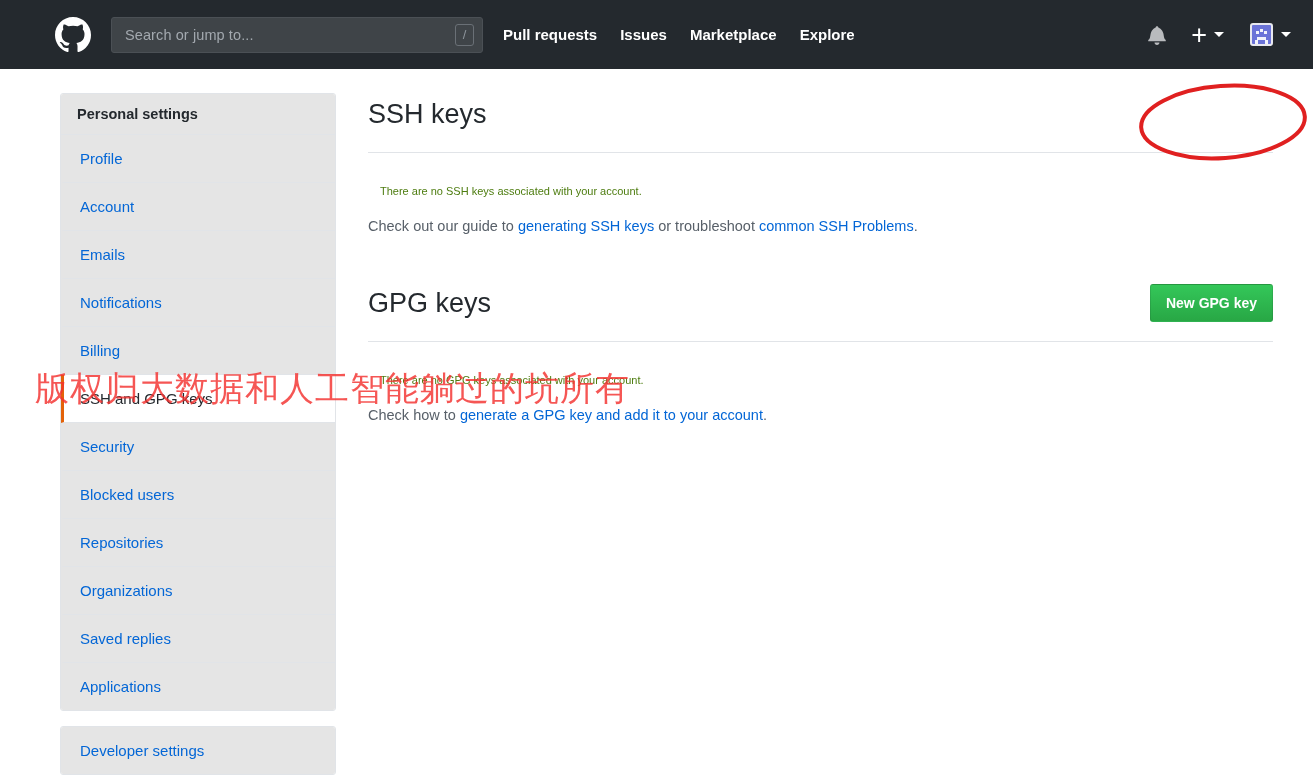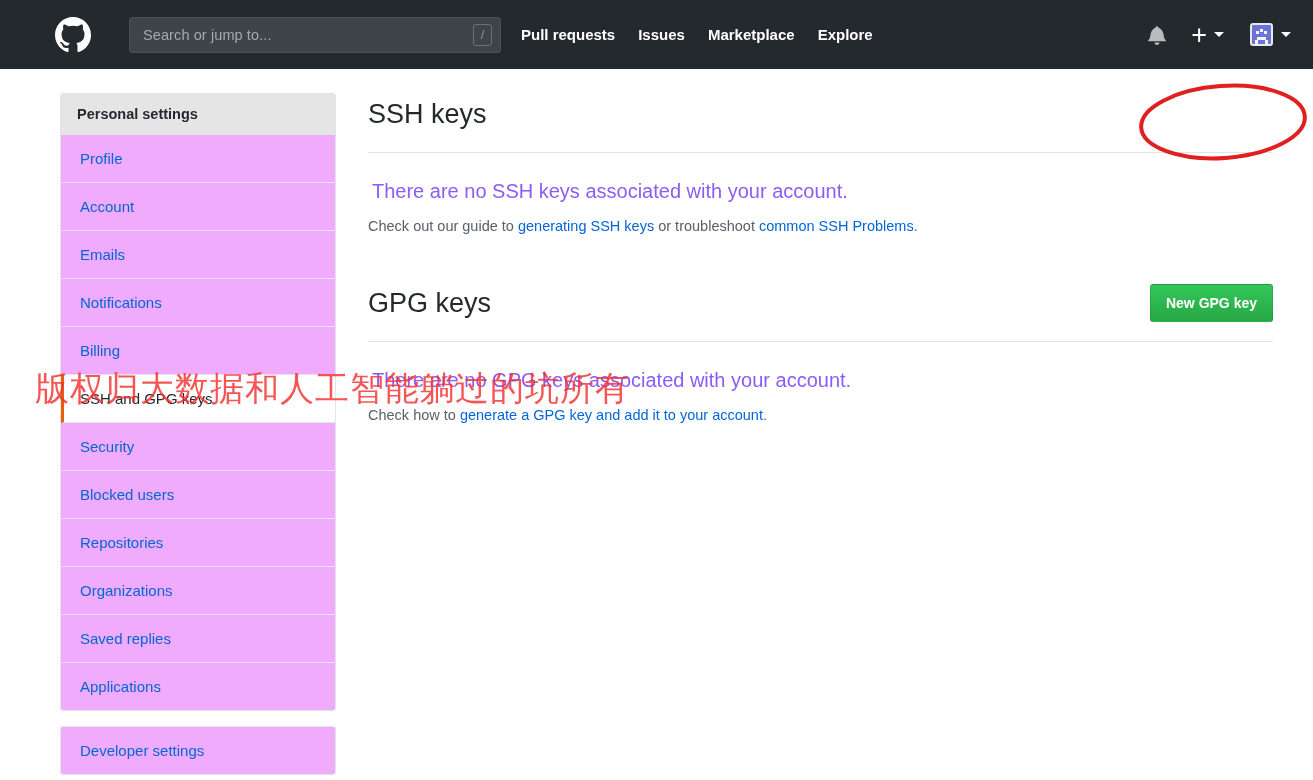--- a/index.html
+++ b/index.html
@@ -36,21 +36,20 @@
   .search-box {
     width: 372px;
     height: 36px;
     background: #3f4448;
     border: 1px solid #4b5055;
     border-radius: 3px;
     display: flex;
     align-items: center;
     padding: 0 8px 0 13px;
     position: relative;
-    margin-left: 18px;
   }
   .search-placeholder {
     color: #a3a9af;
     font-size: 14.5px;
     letter-spacing: .1px;
     flex: 1;
     white-space: nowrap;
     overflow: hidden;
   }
   .slash-badge {
@@ -167,21 +166,21 @@
     color: #24292e;
   }
   .menu-item {
     display: block;
     padding: 12px 16px;
     font-size: 15px;
     color: #0366d6;
     text-decoration: none;
     border-bottom: 1px solid #e1e4e8;
     border-left: 3px solid transparent;
-    background: #f0abfc;
+    background: #e5e5e5;
     line-height: 23px;
   }
   .menu-item:last-child { border-bottom: none; }
   .menu-item.selected {
     color: #24292e;
     font-weight: normal;
     border-left: 3px solid #e36209;
     background: #ffffff;
   }
   .menu.second {
@@ -219,23 +218,23 @@
     color: #ffffff;
     font-size: 14px;
     font-weight: bold;
     padding: 8px 15px;
     line-height: 20px;
     cursor: pointer;
     white-space: nowrap;
     font-family: inherit;
   }
   .blank-text {
-    font-size: 20px;
-    color: #8b5cf6;
-    margin: 27px 0 0 4px;
+    font-size: 11px;
+    color: #4d7c0f;
+    margin: 27px 0 0 12px;
     line-height: 22px;
   }
   .help-text {
     font-size: 14.5px;
     color: #586069;
     margin: 14px 0 0 0;
     line-height: 21px;
   }
   .help-text a, .blank-text a {
     color: #0366d6;

